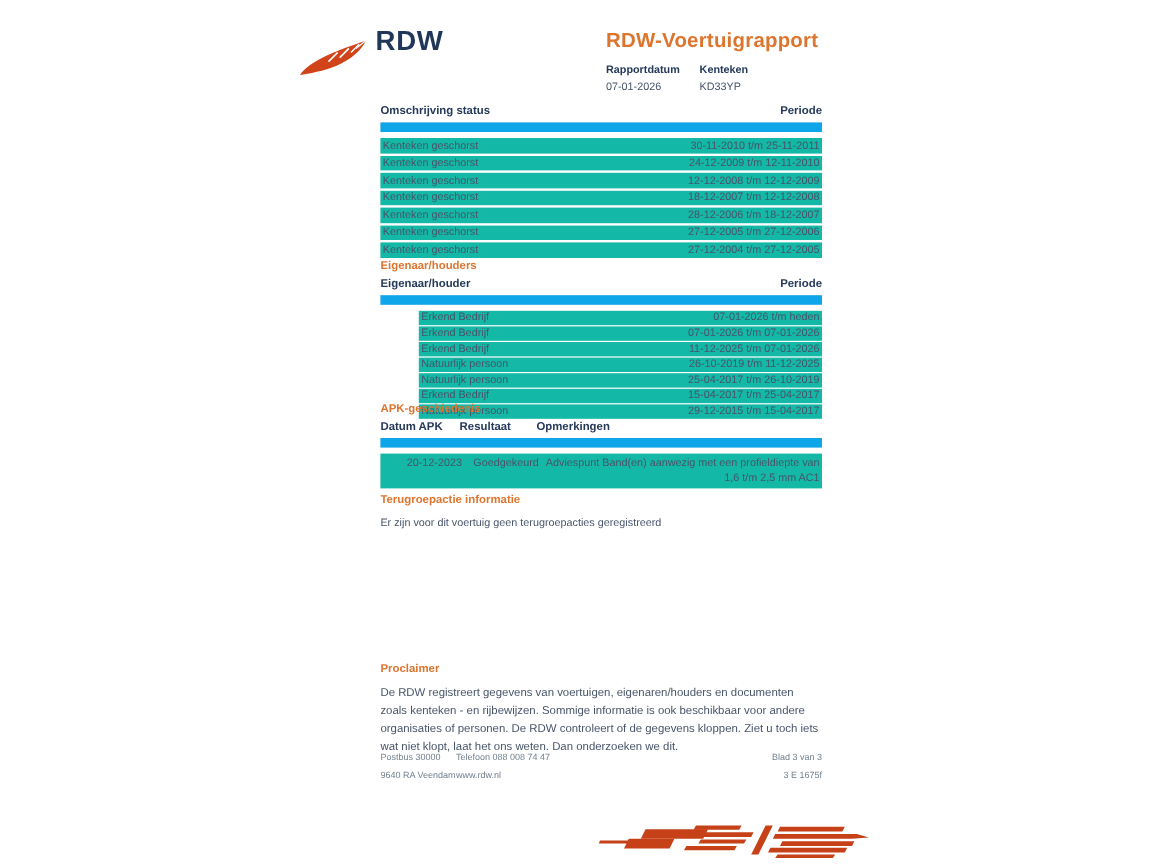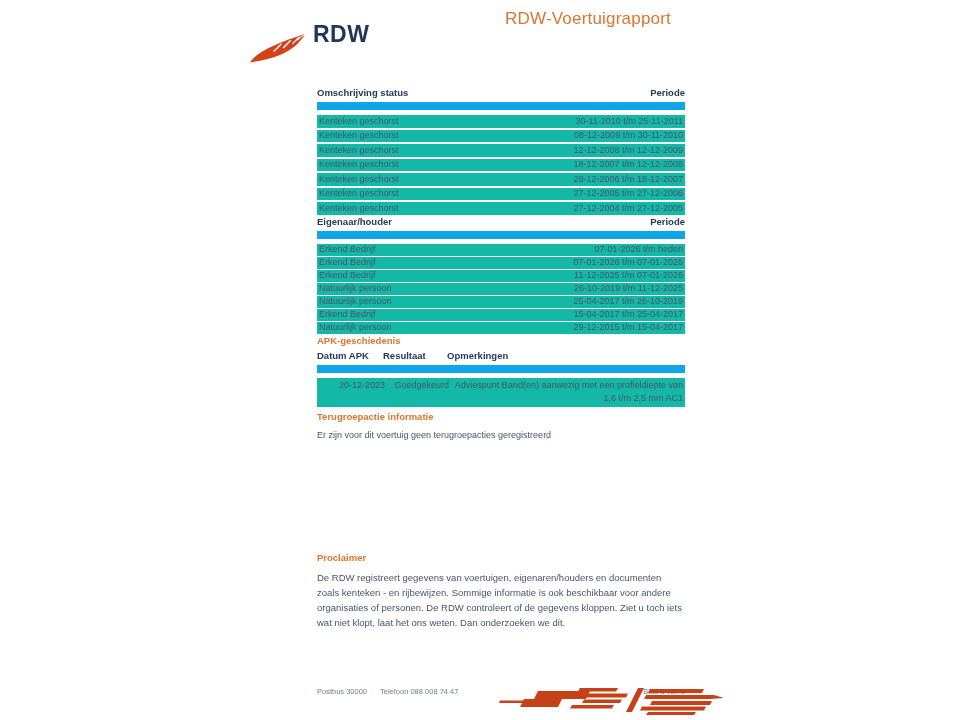--- a/index.html
+++ b/index.html
@@ -12,22 +12,22 @@
   .page { position: relative; width: 960px; height: 720px; background: #fff; }
   .abs { position: absolute; }
 
   
   .feather-logo { left: 246px; top: 31px; width: 64px; height: 34px; }
   .logo-text {
     left: 313px; top: 21px;
     font-size: 23px; font-weight: bold; color: #21375A; letter-spacing: 0.5px;
   }
   .doc-title {
-    left: 505px; top: 9px; margin: 0;
-    font-size: 17px; font-weight: normal; color: #DD752F; letter-spacing: 0.2px;
+    left: 505px; top: 24px; margin: 0;
+    font-size: 17px; font-weight: bold; color: #DD752F; letter-spacing: 0.2px;
   }
   .meta { left: 505px; top: 53px; display: flex; }
   .meta-col { width: 78px; }
   .meta-label { font-size: 9px; font-weight: bold; color: #25395A; }
   .meta-value { font-size: 9px; color: #475469; margin-top: 4px; }
 
   
   .sec { left: 317px; width: 368px; }
   .sec-title { font-size: 9.5px; font-weight: bold; color: #DD752F; margin: 0 0 4px 0; }
   .thead {
@@ -36,34 +36,34 @@
     padding-bottom: 4px; border-bottom: 8px solid #0ea5e9;
   }
   .tbody { margin-top: 5px; }
   .trow {
     display: flex; justify-content: space-between;
     font-size: 9px; color: #475469;
     background: #14b8a6;
     padding: 1.5px 2px; margin-bottom: 2px;
     line-height: 9.5px;
   }
-  .owners .trow { padding: 1px 2px; margin-bottom: 1.5px; }
+  .owners .trow { padding: 1px 2px; margin-bottom: 1.5px; margin-left: 32px; }
 
   
   .apk .thead { justify-content: flex-end; }
   .apk .col-date   { width: 66px; flex: none; }
   .apk .col-result { width: 64px; flex: none; }
   .apk .col-remarks{ flex: 1; }
   .apk .trow { justify-content: flex-start; line-height: 13px; padding: 1px 2px 2px 2px; text-align: right; }
 
   .plain-text { font-size: 9px; color: #475469; margin-top: 6px; line-height: 14px; }
   .proclaimer .plain-text { font-size: 9.5px; line-height: 15px; margin-top: 7px; }
 
   
-  .footer { left: 317px; top: 687px; width: 368px; font-size: 7.5px; color: #72808F; }
+  .footer { left: 317px; top: 626px; width: 368px; font-size: 7.5px; color: #72808F; }
   .footer-line { display: flex; margin-bottom: 5.5px; }
   .footer .c1 { width: 63px; flex: none; }
   .footer .c2 { flex: 1; }
   .footer .c3 { flex: none; text-align: right; }
 
   .bottom-graphic { left: 498px; top: 686px; width: 252px; height: 32px; }
 </style>
 </head>
 <body>
 
@@ -73,34 +73,44 @@
     <path d="M2,37 C8,28 22,20 40,13 C50,9 60,6 67,3 C62,13 52,22 38,28 C26,33 10,36 2,37 Z" fill="#D14318"></path>
     <path d="M30,24 L39,15" stroke="#ffffff" stroke-width="1.6"></path>
     <path d="M41,20 L50,11" stroke="#ffffff" stroke-width="1.6"></path>
     <path d="M52,15 L60,7" stroke="#ffffff" stroke-width="1.4"></path>
     <path d="M57,11 L67,3" stroke="#ffffff" stroke-width="1.2"></path>
   </svg>
   <div class="abs logo-text">RDW</div>
 
   <h1 class="abs doc-title">RDW-Voertuigrapport</h1>
 
+  <div class="abs meta">
+    <div class="meta-col">
+      <div class="meta-label">Rapportdatum</div>
+      <div class="meta-value">07-01-2026</div>
+    </div>
+    <div class="meta-col">
+      <div class="meta-label">Kenteken</div>
+      <div class="meta-value">KD33YP</div>
+    </div>
+  </div>
 
   <section class="abs sec status" style="top:87px">
     <div class="thead">
       <span>Omschrijving status</span>
       <span>Periode</span>
     </div>
     <div class="tbody">
       <div class="trow">
           <span>Kenteken geschorst</span>
           <span>30-11-2010 t/m 25-11-2011</span>
         </div>
       <div class="trow">
           <span>Kenteken geschorst</span>
-          <span>08-12-2009 t/m 30-11-2010</span>
+          <span>24-12-2009 t/m 12-11-2010</span>
         </div>
       <div class="trow">
           <span>Kenteken geschorst</span>
           <span>12-12-2008 t/m 12-12-2009</span>
         </div>
       <div class="trow">
           <span>Kenteken geschorst</span>
           <span>18-12-2007 t/m 12-12-2008</span>
         </div>
       <div class="trow">
@@ -112,20 +122,21 @@
           <span>27-12-2005 t/m 27-12-2006</span>
         </div>
       <div class="trow">
           <span>Kenteken geschorst</span>
           <span>27-12-2004 t/m 27-12-2005</span>
         </div>
     </div>
   </section>
 
   <section class="abs sec owners" style="top:216px">
+    <h2 class="sec-title">Eigenaar/houders</h2>
     <div class="thead">
       <span>Eigenaar/houder</span>
       <span>Periode</span>
     </div>
     <div class="tbody">
       <div class="trow">
           <span>Erkend Bedrijf</span>
           <span>07-01-2026 t/m heden</span>
         </div>
       <div class="trow">
@@ -179,20 +190,25 @@
   <section class="abs sec proclaimer" style="top:552px">
     <h2 class="sec-title">Proclaimer</h2>
     <div class="plain-text">De RDW registreert gegevens van voertuigen, eigenaren/houders en documenten zoals kenteken - en rijbewijzen. Sommige informatie is ook beschikbaar voor andere organisaties of personen. De RDW controleert of de gegevens kloppen. Ziet u toch iets wat niet klopt, laat het ons weten. Dan onderzoeken we dit.</div>
   </section>
 
   <div class="abs footer">
     <div class="footer-line">
       <span class="c1">Postbus 30000</span>
       <span class="c2">Telefoon 088 008 74 47</span>
       <span class="c3">Blad 3 van 3</span>
+    </div>
+    <div class="footer-line">
+      <span class="c1">9640 RA Veendam</span>
+      <span class="c2">www.rdw.nl</span>
+      <span class="c3">3 E 1675f</span>
     </div>
   </div>
 
   <svg class="abs bottom-graphic" viewBox="0 0 252 32" aria-hidden="true">
     <g fill="#C64018">
       <polygon points="2,14.5 56,14.5 55,17 1,17"></polygon>
       <polygon points="40,5 92,5 88,13 36,13"></polygon>
       <polygon points="26,13 64,13 60,21 22,21"></polygon>
       <polygon points="82,2 120,2 118,5.5 80,5.5"></polygon>
       <polygon points="78,7.5 130,7.5 128,11.5 76,11.5"></polygon>

